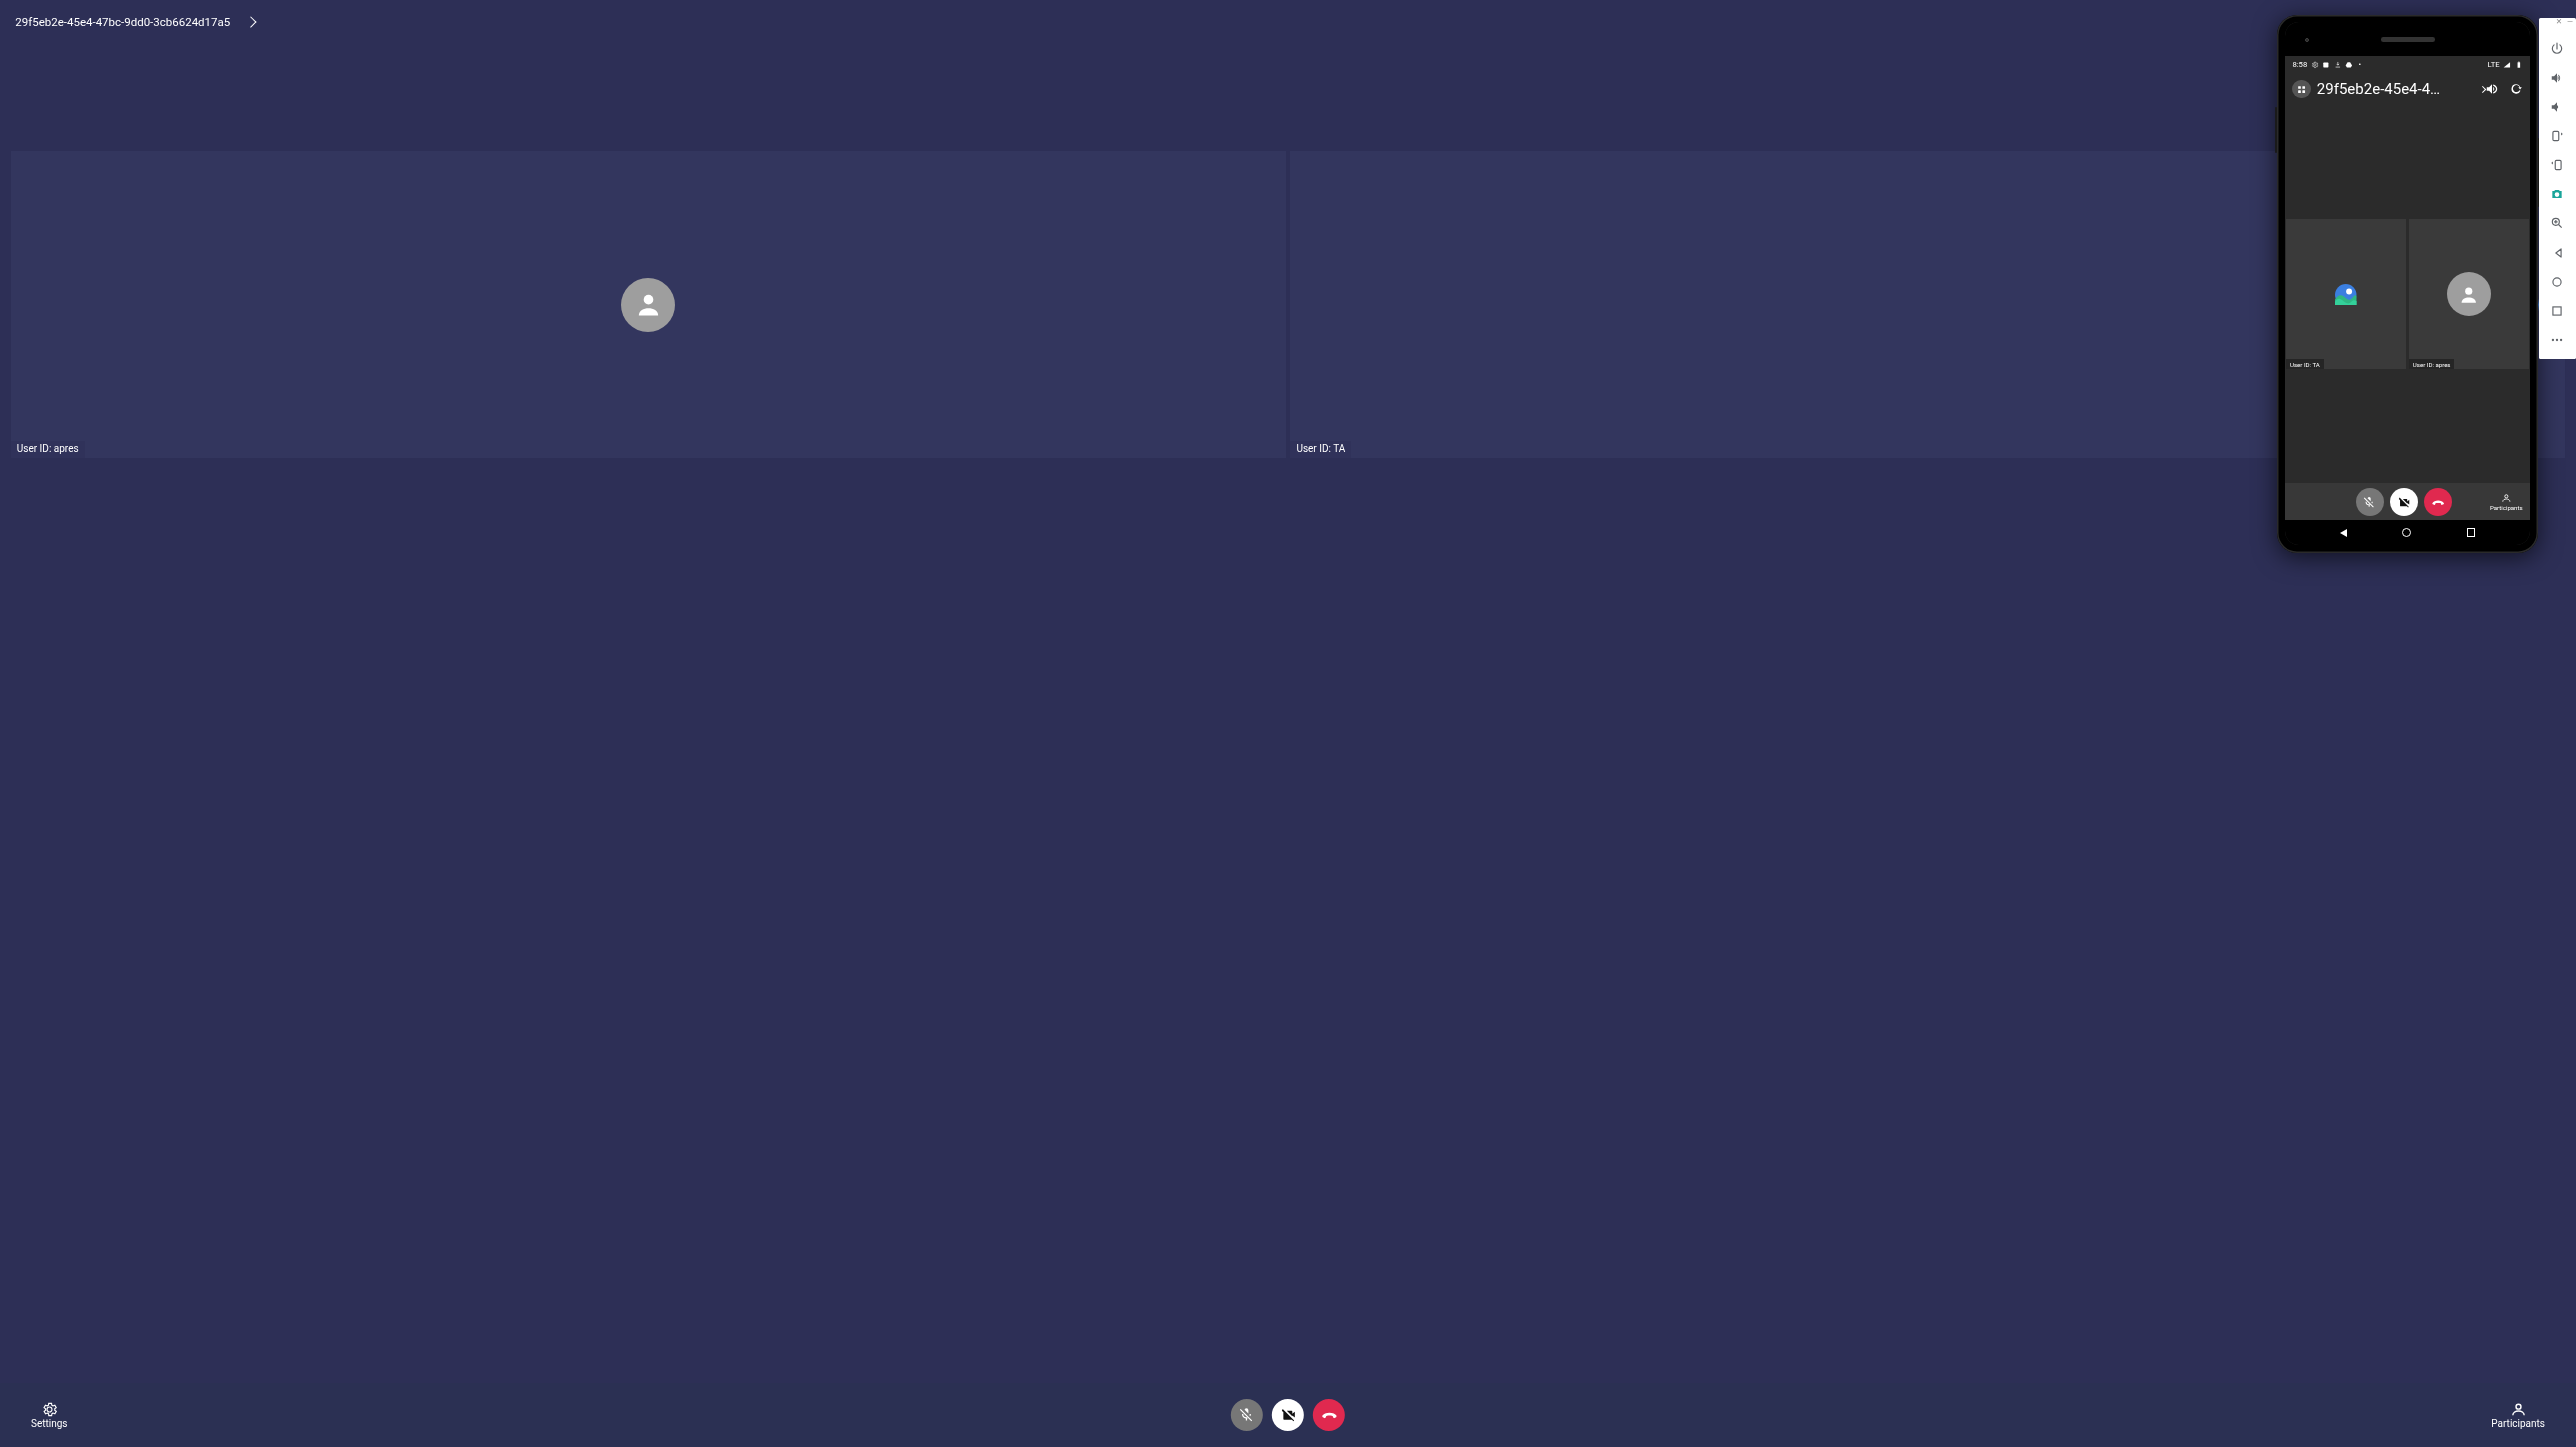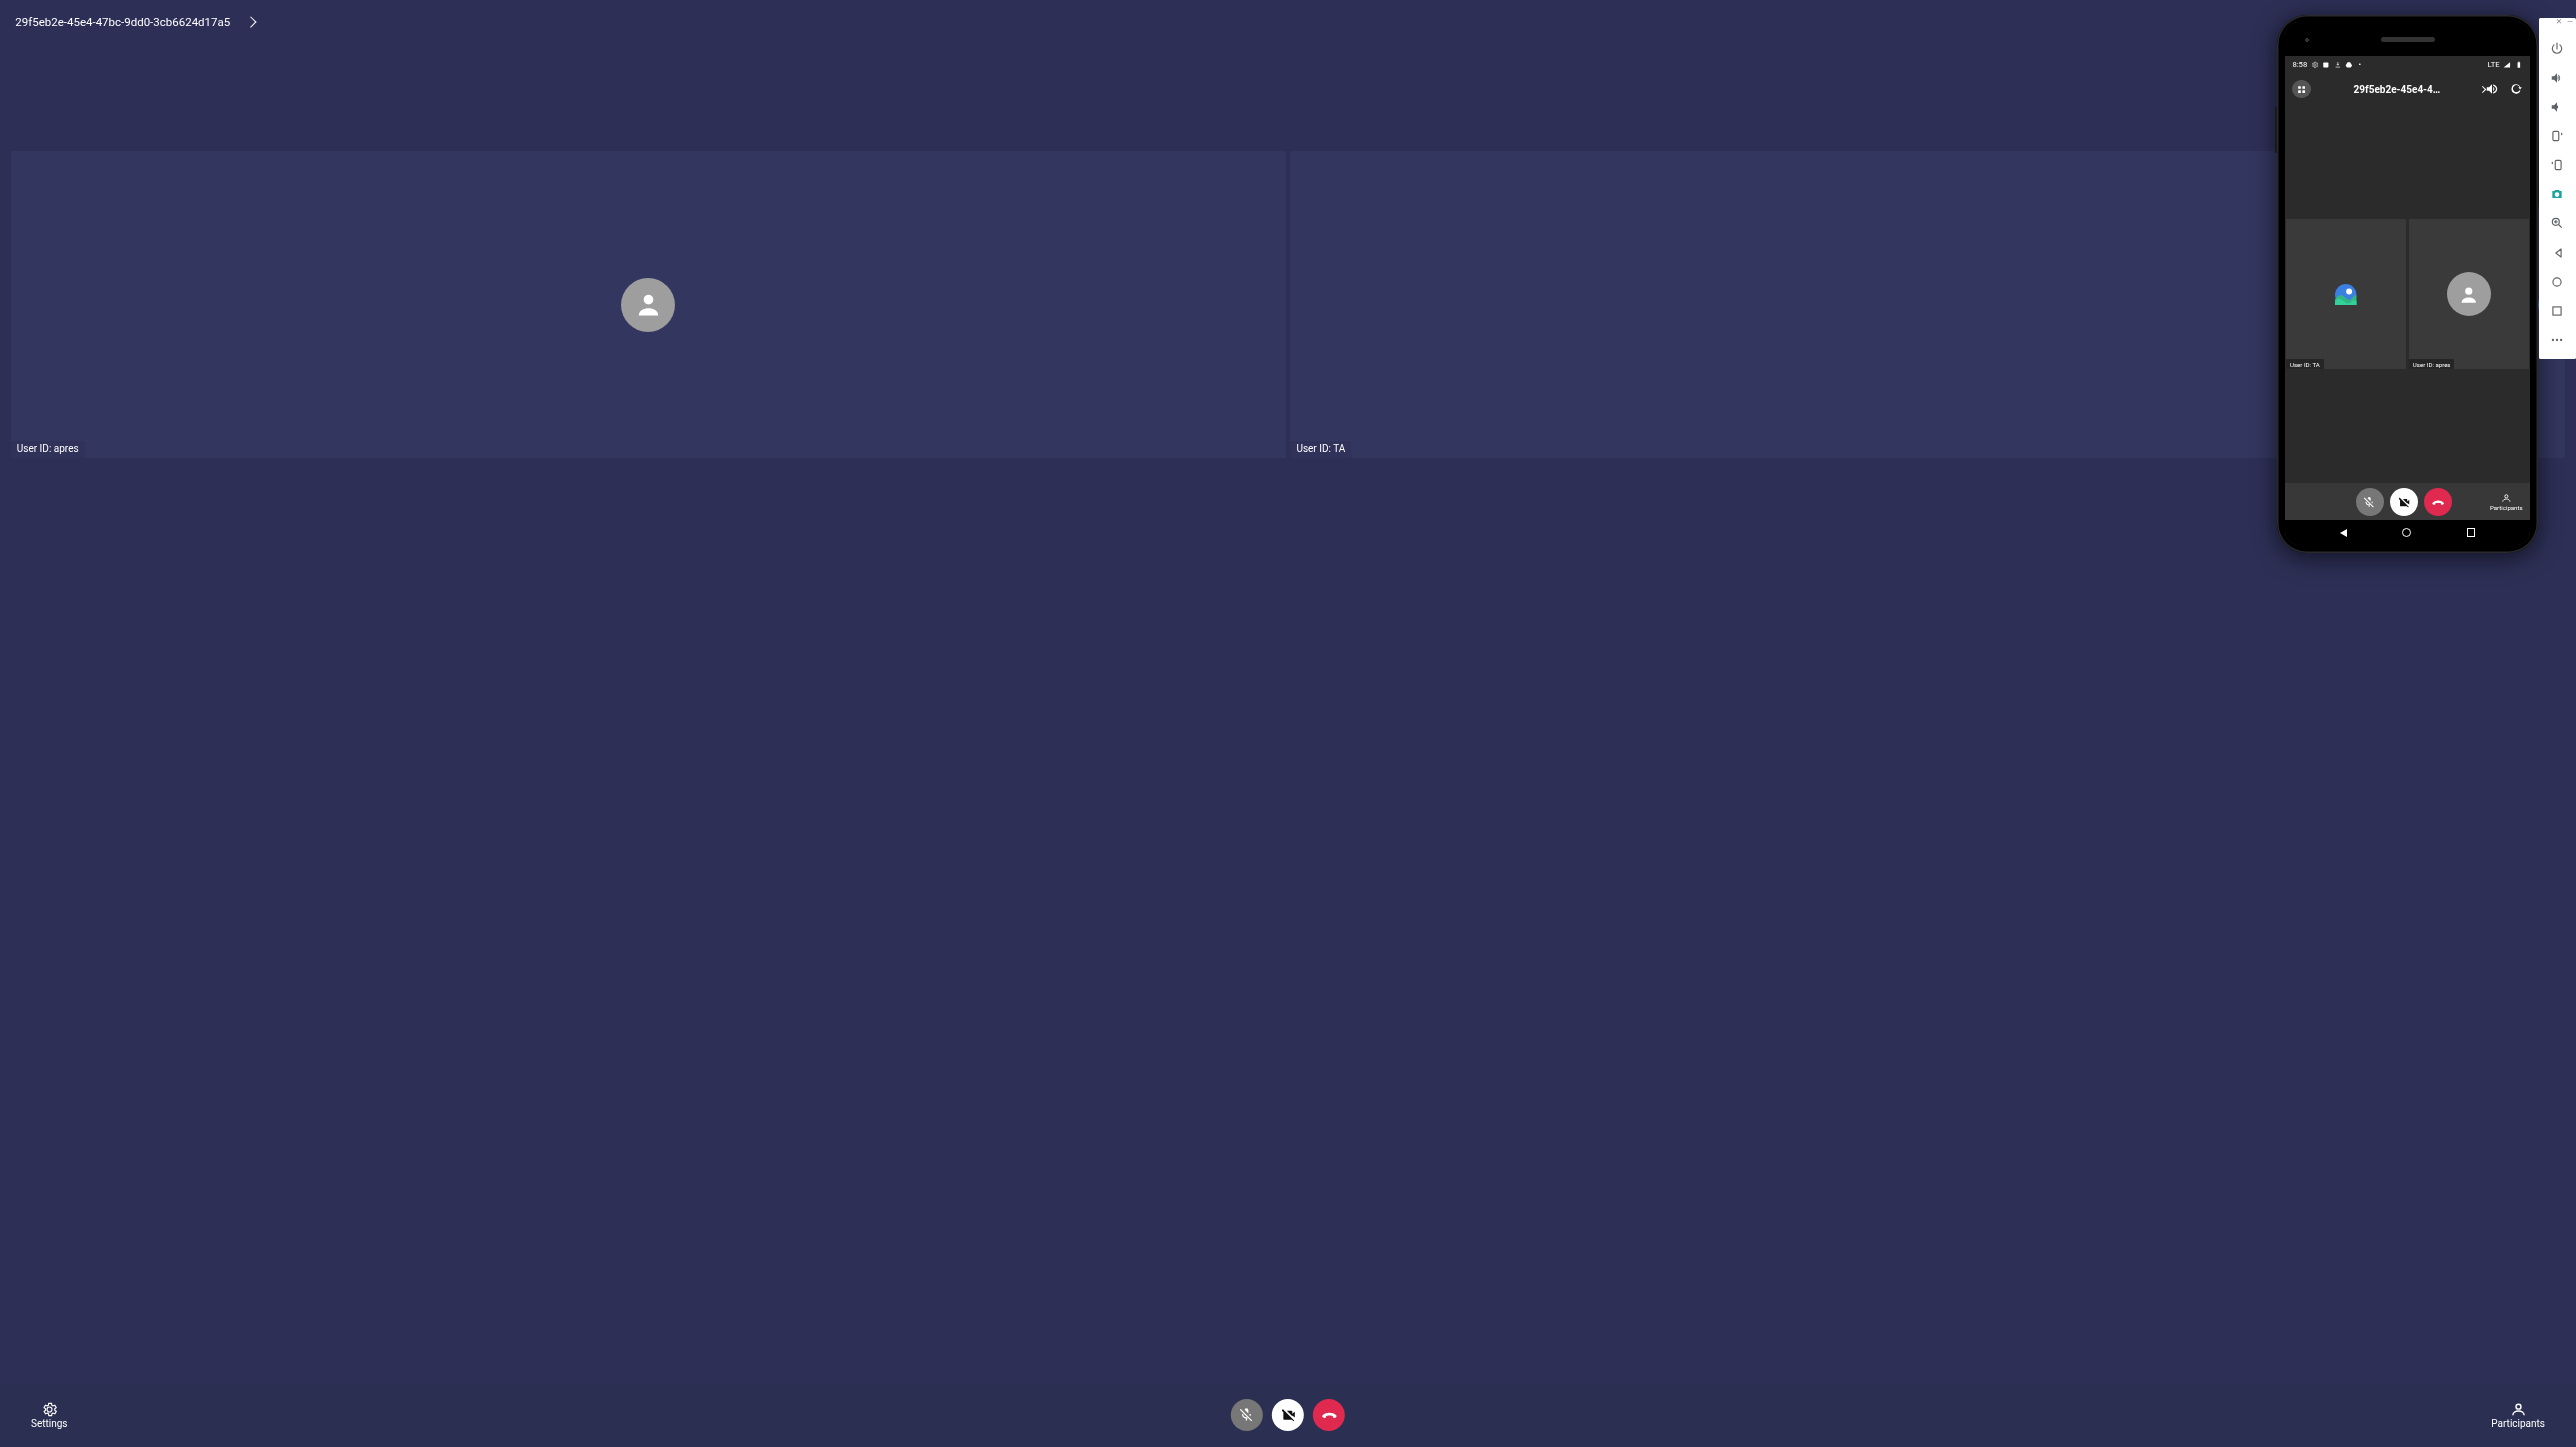--- a/index.html
+++ b/index.html
@@ -126,21 +126,21 @@
 
   
 
   .phone {
     position: absolute;
     top: 14.6px;
     right: 38px;
     width: 261px;
     height: 538px;
     background: #000;
-    border-radius: 30px;
+    border-radius: 20px;
     box-shadow: 0 4.6px 23px rgba(0,0,0,.6), inset 0 0 0 1.5px #2a2a2a;
     padding: 7.7px;
   }
   .phone-bump-l, .phone-bump-r {
     position:absolute;
     background:#1a1a1a;
     width:2.3px;
     border-radius:1.5px;
   }
   .phone-bump-l { left:-2.3px; top:92px; height:46px;}
@@ -197,24 +197,23 @@
     background:#2b2b2b;
   }
   .grid-icon {
     width:18.4px;height:18.4px;border-radius:50%;
     background:#555;display:flex;align-items:center;justify-content:center;
     margin-right:6.1px;
     flex-shrink:0;
   }
   .grid-icon svg{width:9.2px;height:9.2px;fill:#fff;}
   .ph-title {
-    font-size:10px;font-weight:700;
+    font-size:15px;font-weight:400;
     white-space:nowrap;overflow:hidden;text-overflow:ellipsis;
     flex:1;
-    text-align:center;
   }
   .ph-chev{
     width:5.4px;height:5.4px;border-top:1.5px solid #fff;border-right:1.5px solid #fff;
     transform:rotate(45deg);margin-left:3.1px;margin-right:auto;
   }
   .ph-header-icons {display:flex;gap:9.2px;align-items:center;}
   .ph-header-icons svg{width:14px;height:14px;fill:#fff;}
 
   .phone-body {
     flex:1;

